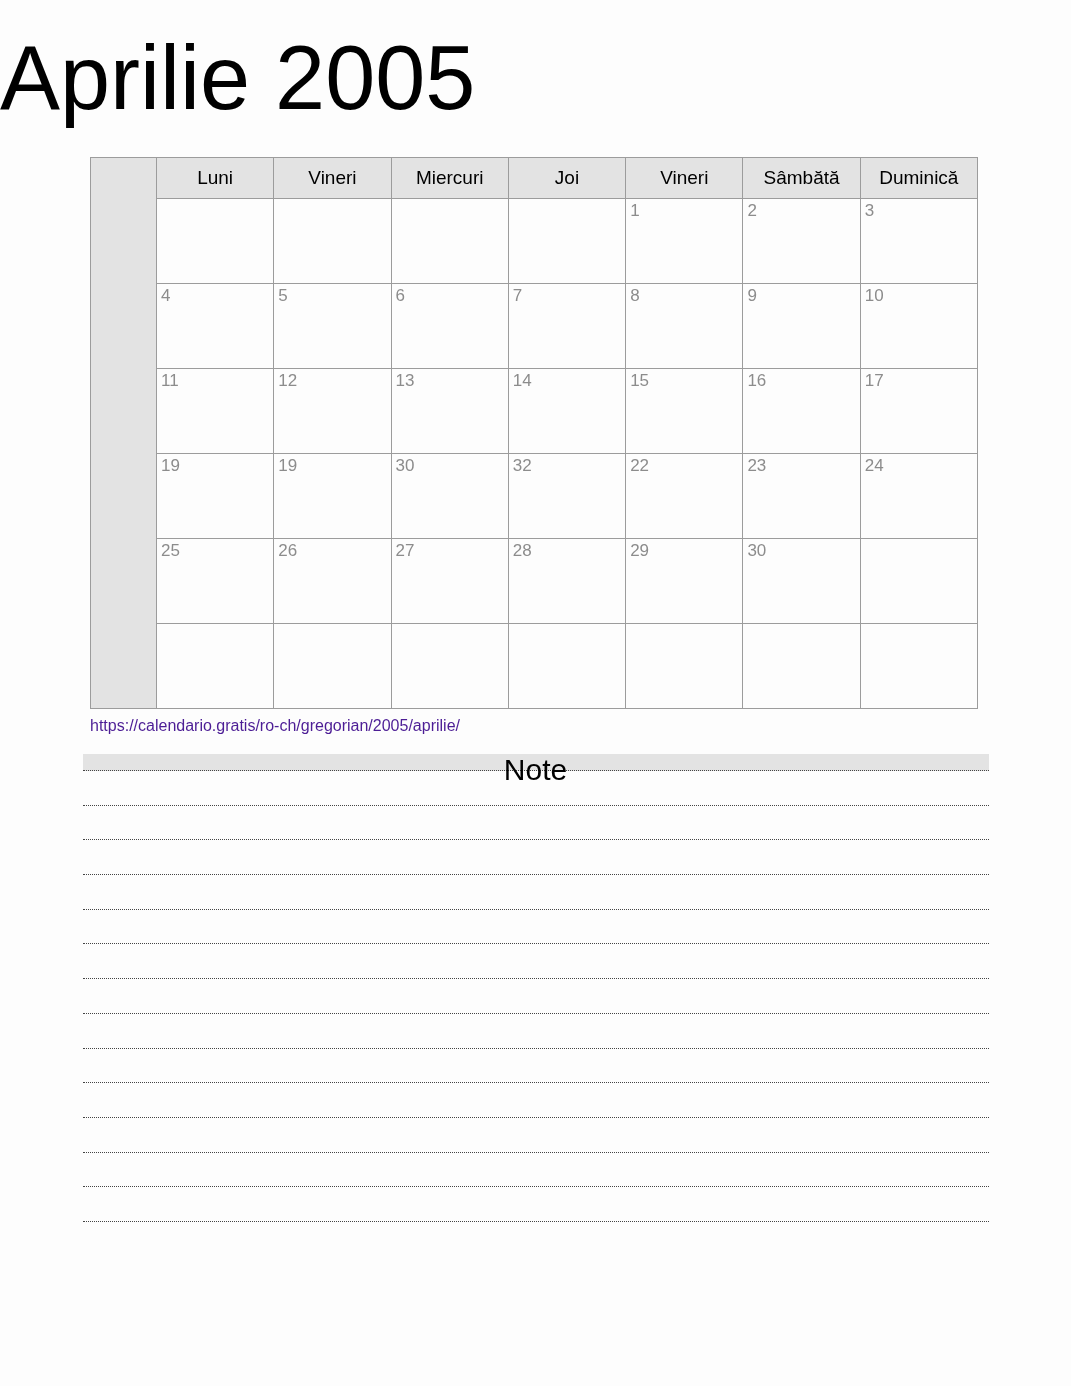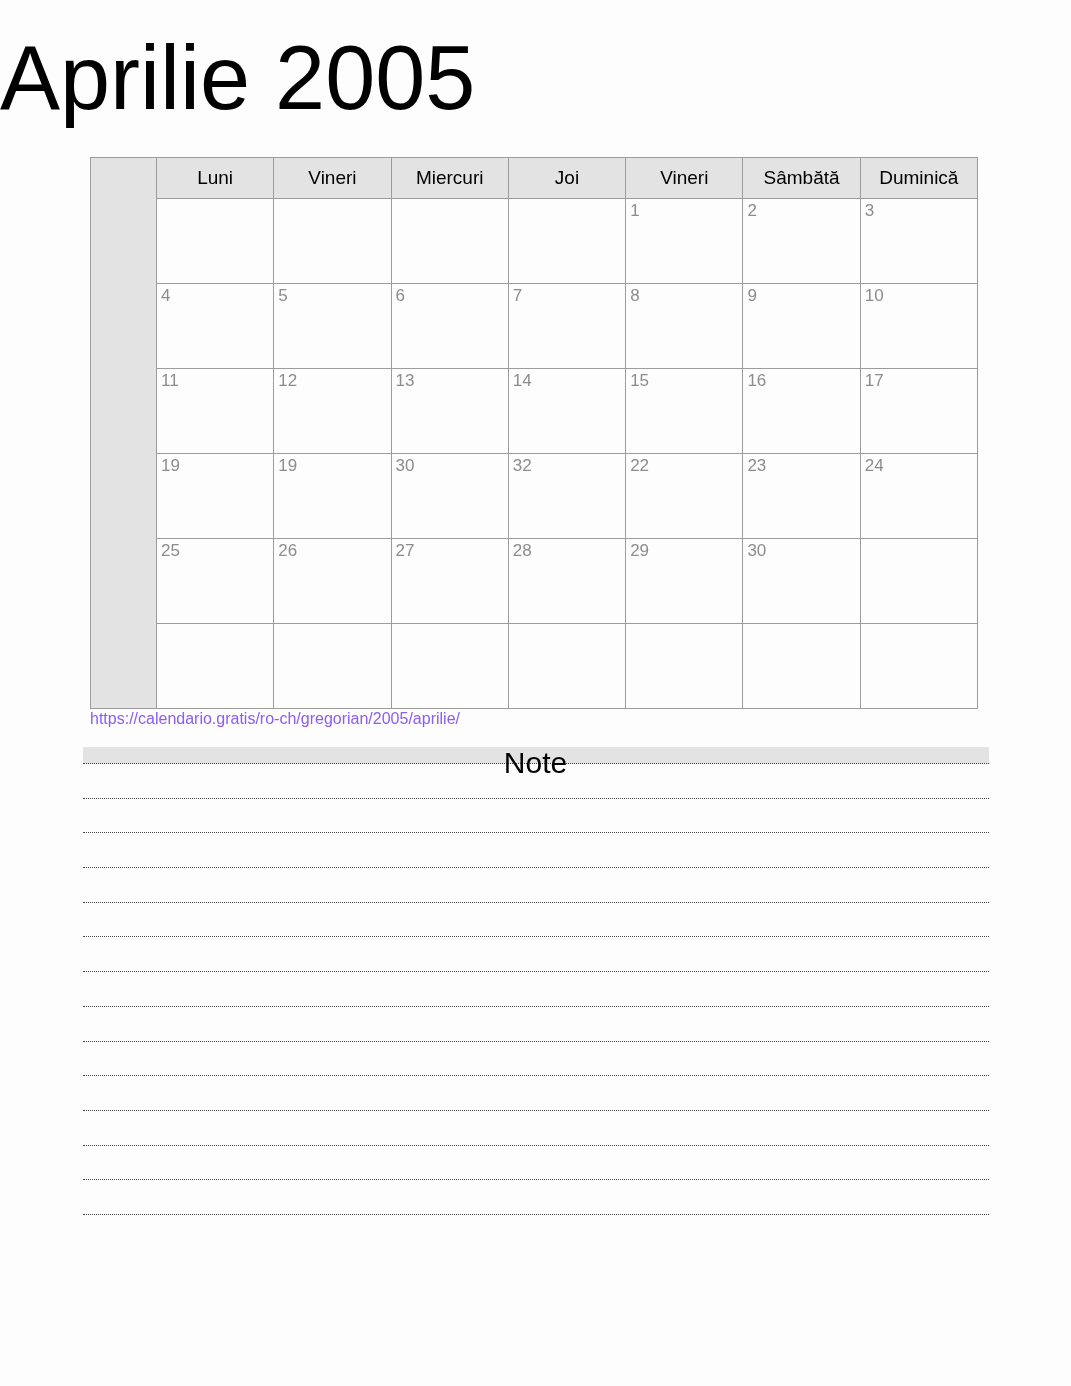--- a/index.html
+++ b/index.html
@@ -51,24 +51,24 @@
   tr.week-row{height:85px;}
   td.day{
     background:#fdfdfd;
     vertical-align:top;
     text-align:left;
     padding:2px 4px;
     font-size:17px;
     color:var(--day-number,#8c8c8c);
   }
   .source-url{
-    margin:0 0 0 90px;
+    margin:7px 0 0 90px;
     font-size:16px;
     line-height:19px;
-    color:#8b5cf6;
+    color:#4c1d95;
     text-decoration:none;
     display:inline-block;
   }
   .note-header{
     margin:19px auto 0 auto;
     width:906px;
     height:17px;
     background:var(--header-bg,#e3e3e3);
     border-bottom:1px dotted var(--note-line,#444);
     text-align:center;

